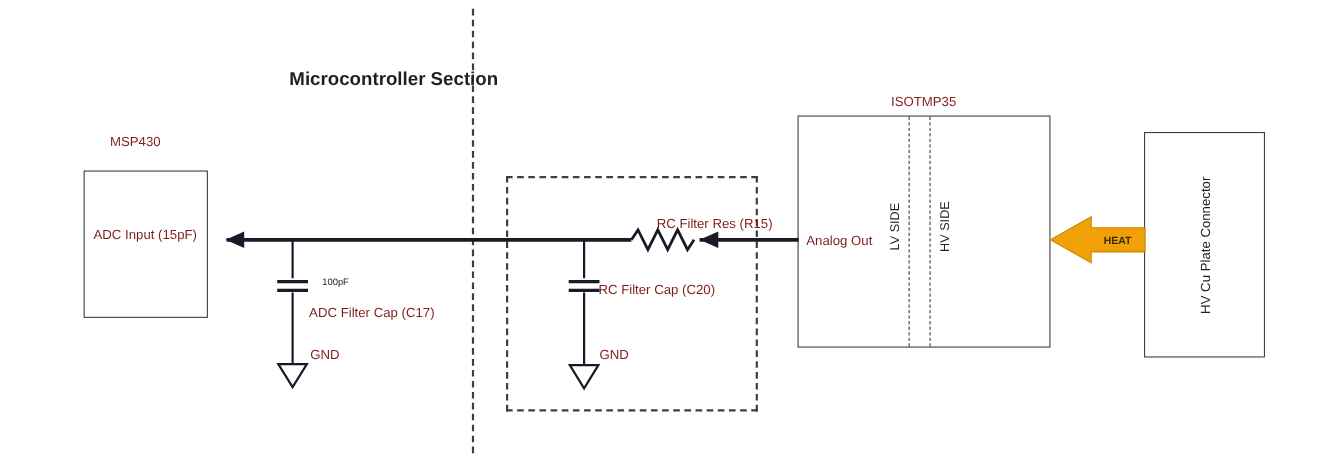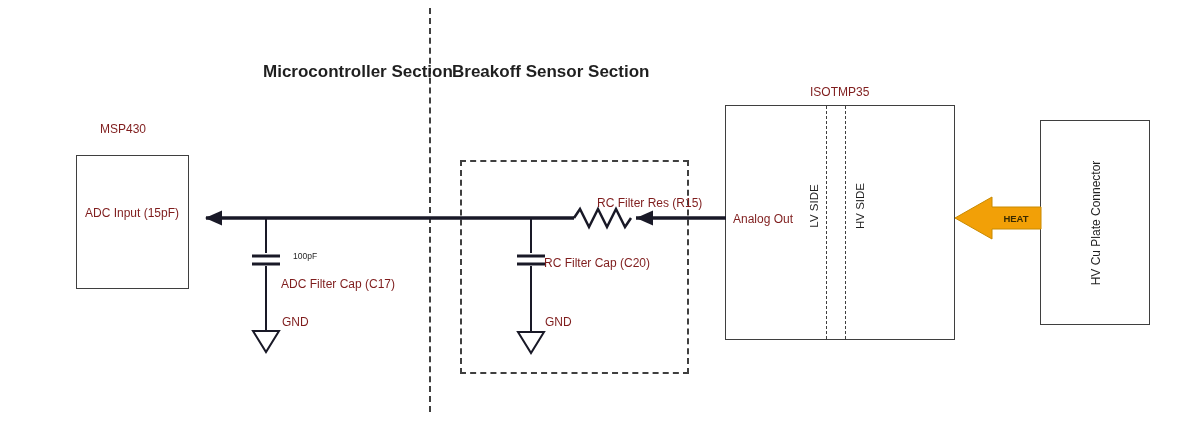--- a/index.html
+++ b/index.html
@@ -57,38 +57,37 @@
   .heat-text { font-family: "Liberation Sans", sans-serif; font-size: 9.5px; font-weight: 700; fill: #3a2b00; }
 </style>
 </head>
 <body>
 
 <div id="canvas">
 
   <div class="divider" style="left:429px; top:8px; height:404px;"></div>
 
   <div class="lbl-bold" style="left:263px; top:62px;">Microcontroller Section</div>
-  <div class="lbl-bold" style="left:452px; top:62px;">Breakoff Sensor Section</div>
 
   <div class="lbl" style="left:100px; top:122px;">MSP430</div>
   <div class="box" style="left:76px; top:155px; width:113px; height:134px;">
     <span class="lbl" style="left:8px; top:50px;">ADC Input (15pF)</span>
   </div>
 
   <div class="lbl-small" style="left:293px; top:251px;">100pF</div>
   <div class="lbl" style="left:281px; top:277px;">ADC Filter Cap (C17)</div>
   <div class="lbl" style="left:282px; top:315px;">GND</div>
 
   <div class="dashed-box" style="left:460px; top:160px; width:229px; height:214px;"></div>
   <div class="lbl" style="left:553px; top:196px;margin-left:44px;">RC Filter Res (R15)</div>
   <div class="lbl" style="left:544px; top:256px;">RC Filter Cap (C20)</div>
   <div class="lbl" style="left:545px; top:315px;">GND</div>
 
   <div class="lbl" style="left:810px; top:85px;">ISOTMP35</div>
-  <div class="box" style="left:725px; top:105px; width:230px; height:235px;">
+  <div class="box" style="left:725px; top:105px; width:230px; height:211px;">
     <span class="lbl" style="left:7px; top:106px;">Analog Out</span>
     <div class="inner-dash" style="left:100px;"></div>
     <div class="inner-dash" style="left:119px;"></div>
     <span class="vert" style="left:88px; top:100px;">LV SIDE</span>
     <span class="vert" style="left:134px; top:100px;">HV SIDE</span>
   </div>
 
   <div class="box" style="left:1040px; top:120px; width:110px; height:205px;">
     <span class="vert" style="left:55px; top:102px; font-size:12px;">HV Cu Plate Connector</span>
   </div>

